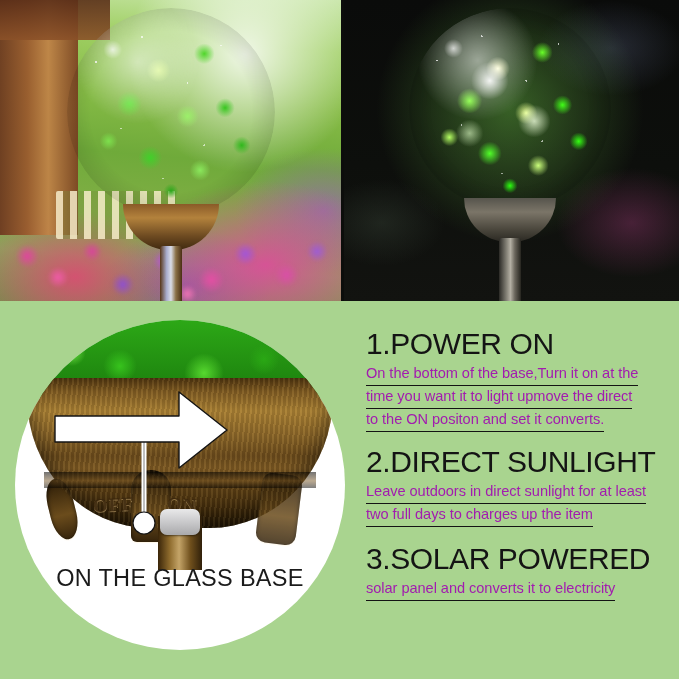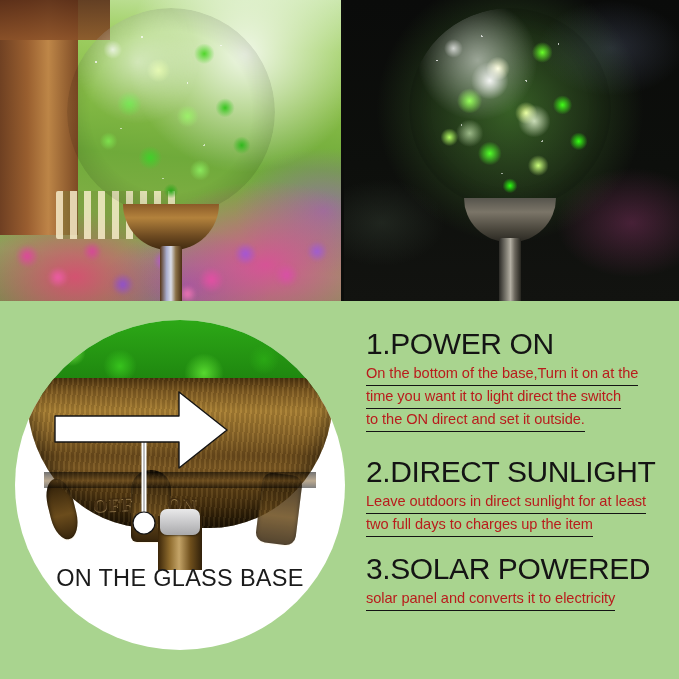--- a/index.html
+++ b/index.html
@@ -328,33 +328,33 @@
   }
   .step { margin-bottom: 4px; }
   .step-heading {
     color: #141414;
     font-size: 30px;
     line-height: 38px;
     letter-spacing: -.4px;
     white-space: nowrap;
   }
   .step-body {
-    color: #b91c1c;
+    color: #a21caf;
     font-size: 14.6px;
     line-height: 21.5px;
     letter-spacing: -.05px;
   }
   .step-body .ln {
     display: block;
     border-bottom: 1px solid #141414;
     width: fit-content;
     max-width: 302px;
     padding-bottom: .5px;
   }
-  .step-1 { margin-bottom: 21px; }
+  .step-1 { margin-bottom: 11px; }
   .step-2 { margin-bottom: 13px; }
 </style>
 </head>
 <body>
 
 <div id="page">
 
   <div class="photo-strip">
 
     <div class="photo day">
@@ -425,22 +425,22 @@
       <div>ON THE GLASS BASE</div>
     </div>
   </div>
 
   <div class="steps">
 
     <div class="step step-1">
       <div class="step-heading">1.POWER ON</div>
       <div class="step-body">
         <span class="ln">On the bottom of the base,Turn it on at the</span>
-        <span class="ln">time you want it to light direct the switch</span>
-        <span class="ln">to the ON direct and set it outside.</span>
+        <span class="ln">time you want it to light upmove the direct</span>
+        <span class="ln">to the ON positon and set it converts.</span>
       </div>
     </div>
 
     <div class="step step-2">
       <div class="step-heading">2.DIRECT SUNLIGHT</div>
       <div class="step-body">
         <span class="ln">Leave outdoors in direct sunlight for at least</span>
         <span class="ln">two full days to charges up the item</span>
       </div>
     </div>

